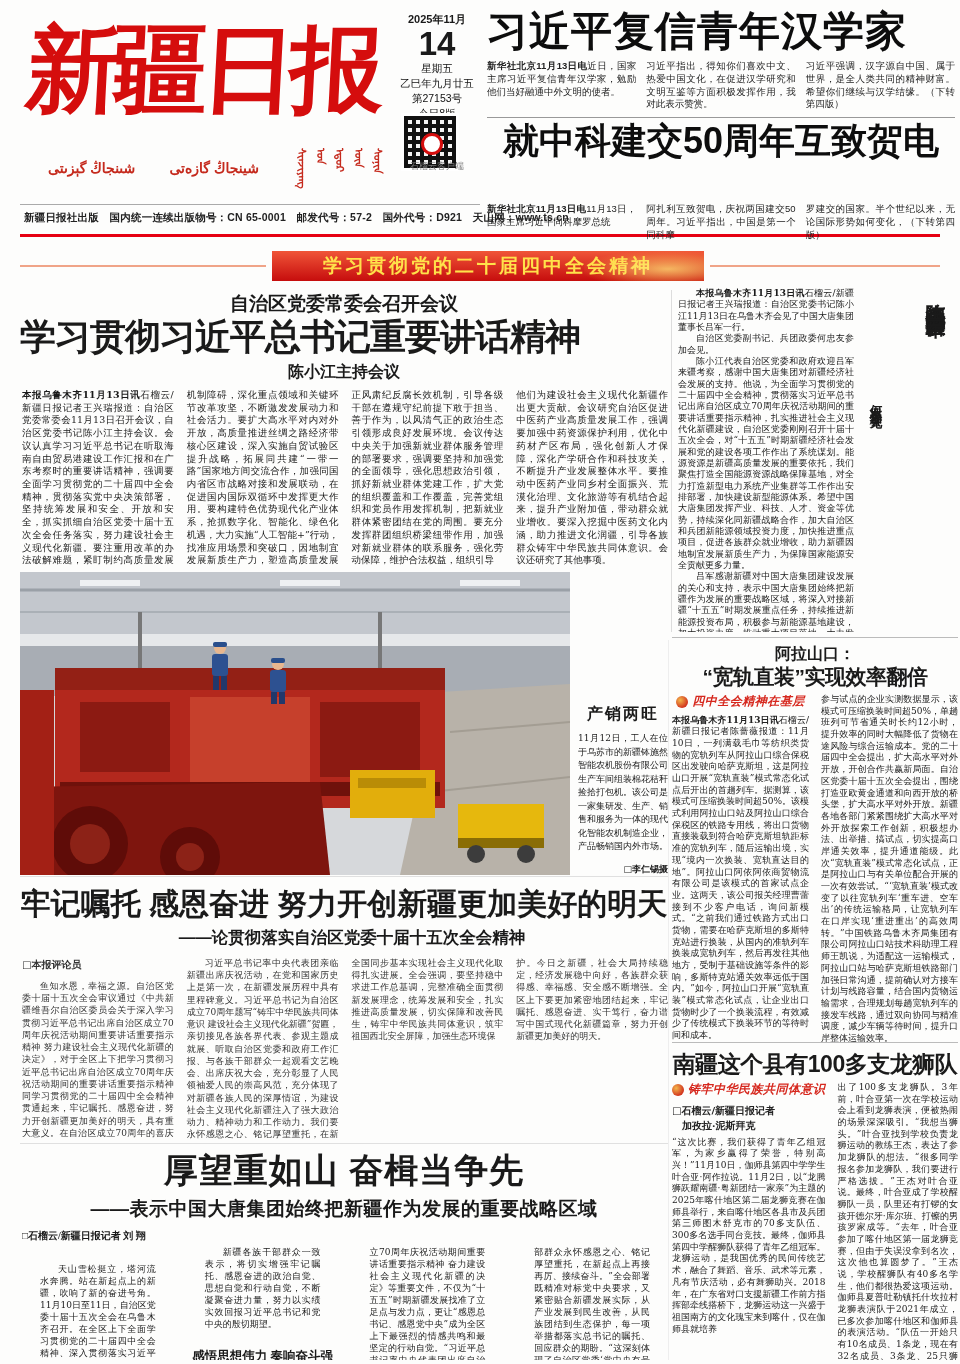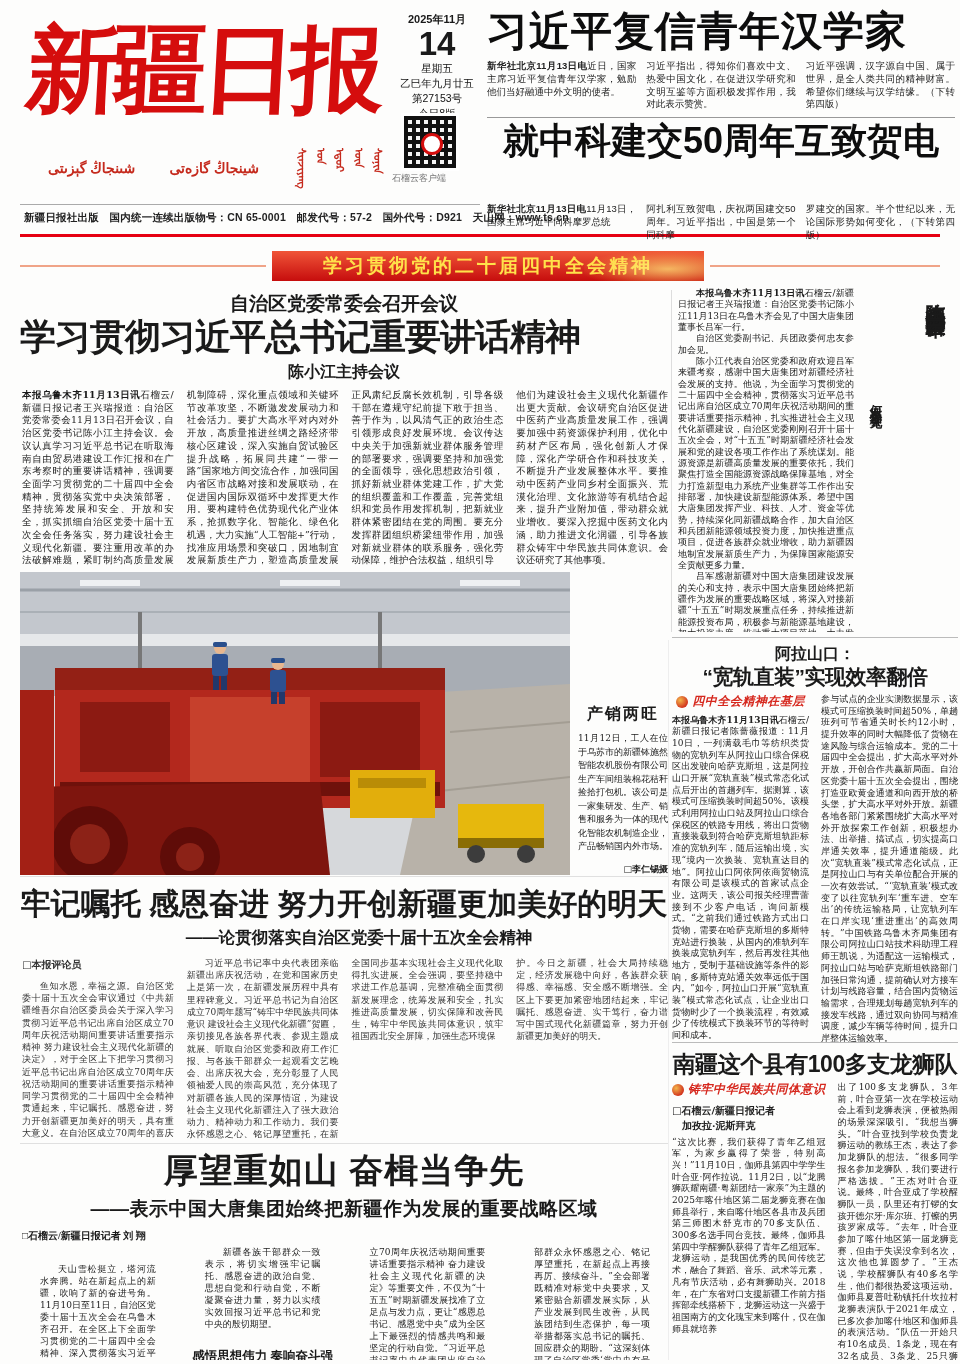--- a/index.html
+++ b/index.html
@@ -15,21 +15,21 @@
   .mast-scripts{left:48px;top:148px;width:340px;display:flex;justify-content:space-between;align-items:center;color:#c52a1d;font-size:14px;font-weight:bold;}
   .mast-scripts .mongol{writing-mode:vertical-lr;font-size:11px;letter-spacing:-1px;max-height:40px;}
   .dateblock{left:392px;top:12px;width:90px;text-align:center;}
   .dateblock .ym{font-size:11px;font-weight:bold;text-align:center;}
   .dateblock .day{font-size:33px;font-weight:bold;line-height:34px;}
   .dateblock .small{font-size:10.5px;line-height:15px;color:#111;}
   .qr{left:404px;top:116px;width:52px;height:52px;background:
       repeating-linear-gradient(0deg,#111 0 4px,transparent 4px 8px),
       repeating-linear-gradient(90deg,#111 0 4px,#f4f4f4 4px 8px);outline:3px solid #fff;}
   .qr .ring{position:absolute;left:17px;top:17px;width:16px;height:16px;border:3px solid #d50d0d;border-radius:50%;background:#fff;}
-  .qr-cap{left:392px;top:172px;width:90px;font-size:9px;color:#777;}
+  .qr-cap{left:392px;top:160px;width:90px;text-align:center;font-size:9px;color:#777;}
   .pub-topline{left:20px;top:204px;width:460px;border-top:1px solid #aaa;}
   .pub-line{left:24px;top:211px;width:640px;font-size:10.5px;font-weight:bold;color:#222;letter-spacing:0.2px;}
   .red-rule{left:20px;top:234px;width:920px;height:3px;background:#e60012;}
   
   .t1-head{left:487px;top:4px;width:468px;font-size:41px;font-weight:900;letter-spacing:1px;white-space:nowrap;color:#0d0d0d;}
   .t-cols{display:flex;gap:10px;font-size:9.5px;line-height:1.35;color:#222;}
   .t-cols .col{flex:1;}
   .t1-cols{left:487px;top:60px;width:468px;height:56px;}
   .t-div{left:487px;top:117px;width:468px;border-top:1px solid #999;}
   .t2-head{left:487px;top:121px;width:468px;text-align:center;font-size:36px;font-weight:900;line-height:40px;color:#0d0d0d;}
@@ -73,21 +73,21 @@
   .scols{display:flex;gap:12px;font-size:9px;line-height:1.3;color:#222;}
   .scols .col{flex:1;}
   
   .lion-top{left:672px;top:1042px;width:286px;border-top:1px solid #bbb;}
   .lion-head{left:672px;top:1049px;width:286px;text-align:center;font-size:23px;font-weight:900;letter-spacing:-0.5px;white-space:nowrap;}
   .lion-cols{left:672px;top:1082px;width:286px;height:278px;}
   .byline{font-weight:bold;font-size:10px;line-height:1.5;text-indent:0;}
   
   .ed-top{left:20px;top:876px;width:648px;border-top:1px solid #e0e0e0;}
   .ed-head{left:20px;top:884px;width:648px;text-align:center;font-size:30px;font-weight:900;letter-spacing:0px;white-space:nowrap;}
-  .ed-sub{left:35px;top:927px;width:648px;text-align:center;font-size:16.5px;font-weight:bold;}
+  .ed-sub{left:28px;top:927px;width:648px;text-align:center;font-size:16.5px;font-weight:bold;}
   .ed-cols{left:22px;top:957px;width:646px;height:182px;font-family:"DejaVu Serif",serif;color:#333;}
   .ed-cols .col p{margin:0;text-indent:2em;}
   
   .st-top{left:20px;top:1143px;width:648px;border-top:1px solid #e0e0e0;}
   .st-head{left:20px;top:1148px;width:648px;text-align:center;font-size:34px;font-weight:900;letter-spacing:1px;}
   .st-sub{left:20px;top:1196px;width:648px;text-align:center;font-size:19px;font-weight:bold;letter-spacing:0.5px;}
   .st-cols{left:22px;top:1228px;width:646px;height:132px;}
   .st-cols .col p{margin:18px;text-indent:2em;}
   .inner-sub{font-size:12.5px;font-weight:900;text-align:center;text-indent:0 !important;margin:6px 0 !important;font-family:"Liberation Sans",sans-serif;}
   .vline2{left:668px;top:640px;height:720px;border-left:1px solid #eee;}

